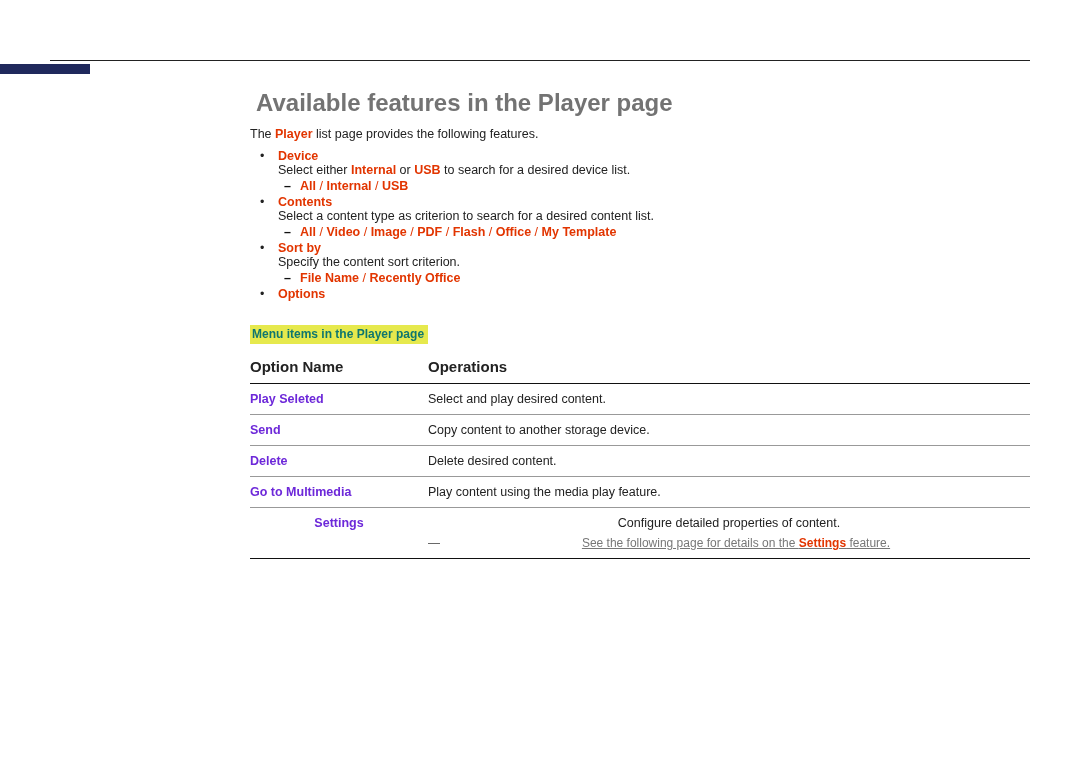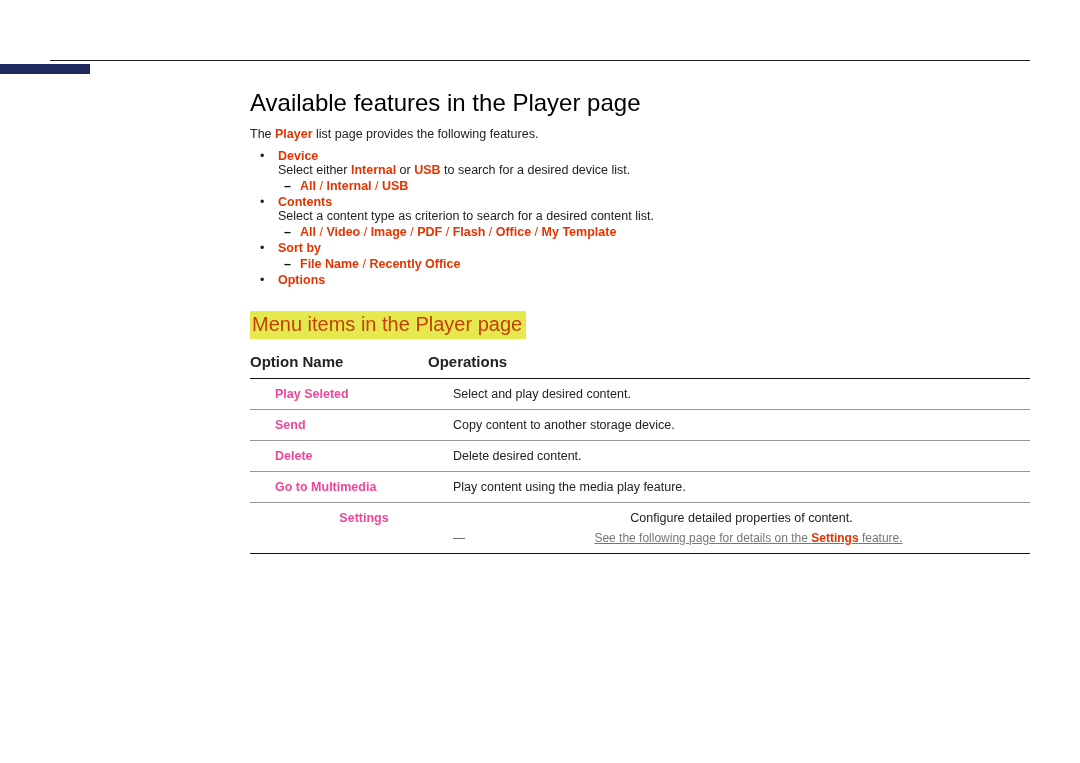--- a/index.html
+++ b/index.html
@@ -27,23 +27,23 @@
     border: none;
     border-top: 1px solid #222;
     margin: 0 0 28px 0;
   }
   .content {
     margin-left: 200px;
     margin-right: 0;
   }
   h1.title {
     font-size: 24px;
-    font-weight: 400;
-    margin: 2px 0 10px 0;
-    color: #000000;
+    font-weight: 700;
+    margin: 2px 0 10px 6px;
+    color: #737373;
   }
   .intro {
     font-size: 12.5px;
     margin: 0 0 8px 0;
   }
   .red { color: #e23500; font-weight: 700; }
   ul.features {
     list-style: none;
     padding-left: 0;
     margin: 0;
@@ -83,23 +83,23 @@
     top: 0;
     color: #111;
     font-weight: 700;
   }
   .subline .red {
     font-weight: 700;
   }
   h2.highlight {
     display: inline-block;
     background: #e6e94d;
-    color: #c2410c;
-    font-weight: 400;
-    font-size: 20px;
+    color: #0f766e;
+    font-weight: 700;
+    font-size: 12px;
     padding: 2px 4px 3px 2px;
     margin: 22px 0 10px 0;
   }
   .table-wrap {
     width: 100%;
   }
   .header-row {
     display: flex;
     font-weight: 700;
     font-size: 15px;
@@ -109,21 +109,21 @@
   .col-name { width: 178px; flex: 0 0 178px; }
   .col-ops  { flex: 1; }
   .row {
     display: flex;
     align-items: flex-start;
     padding: 8px 0;
     border-bottom: 1px solid #999;
     font-size: 12.5px;
   }
   .row:last-child { border-bottom: 1px solid #111; text-align: center; }
-  .row .col-name { color: #ec4899; font-weight: 700; margin-left: 25px; }
+  .row .col-name { color: #6d28d9; font-weight: 700; }
   .note {
     font-size: 12px;
     color: #777;
     margin-top: 6px;
     padding-left: 14px;
     position: relative;
     text-decoration: underline;
   }
   .note::before {
     content: "―";
@@ -165,20 +165,21 @@
       <li>
         <span class="item-label">Contents</span>
         <div class="desc">Select a content type as criterion to search for a desired content list.</div>
         <div class="subline">
           <span class="red">All</span><span class="sep-slash"> / </span><span class="red">Video</span><span class="sep-slash"> / </span><span class="red">Image</span><span class="sep-slash"> / </span><span class="red">PDF</span><span class="sep-slash"> / </span><span class="red">Flash</span><span class="sep-slash"> / </span><span class="red">Office</span><span class="sep-slash"> / </span><span class="red">My Template</span>
         </div>
       </li>
 
       <li>
         <span class="item-label">Sort by</span>
+        <div class="desc">Specify the content sort criterion.</div>
         <div class="subline">
           <span class="red">File Name</span><span class="sep-slash"> / </span><span class="red">Recently Office</span>
         </div>
       </li>
 
       <li>
         <span class="item-label">Options</span>
       </li>
 
     </ul>

